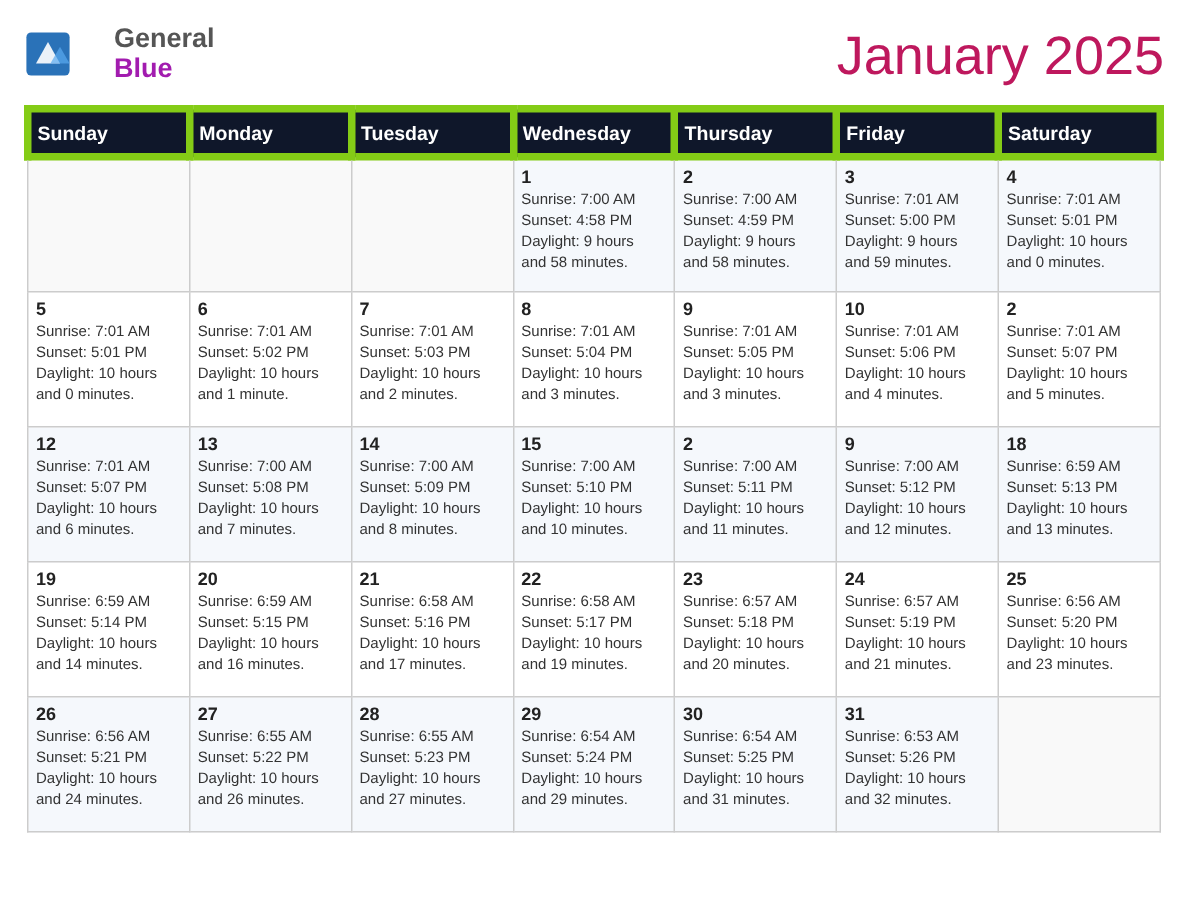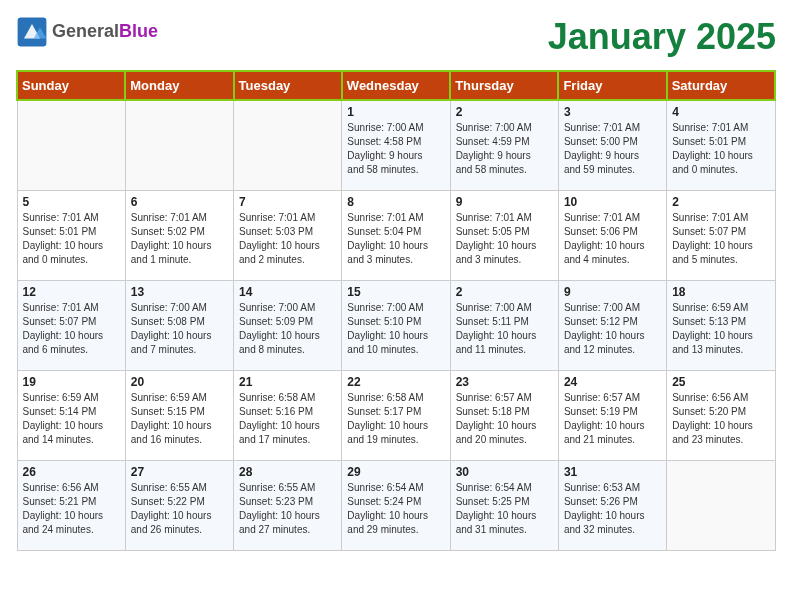--- a/index.html
+++ b/index.html
@@ -15,57 +15,58 @@
       align-items: flex-start;
       justify-content: space-between;
       margin-bottom: 12px;
     }
     .logo {
       display: flex;
       align-items: center;
     }
     .logo-text {
       display: flex;
-      flex-direction: row;
+      flex-direction: column;
       font-size: 18px;
       font-weight: bold;
       line-height: 1.1;
+      margin-left: 24px;
     }
     .logo-general { color: #555; }
     .logo-blue { color: #a21caf; }
     .logo-icon {
       width: 32px;
       height: 32px;
       margin-right: 4px;
     }
     .title-block {
       text-align: right;
     }
     .calendar-title {
       font-size: 36px;
-      font-weight: bold;
-      color: #15803d;
+      font-weight: normal;
+      color: #be185d;
     }
     .calendar-subtitle {
       font-size: 15px;
       color: #444;
     }
     table {
       width: 100%;
       border-collapse: collapse;
       table-layout: fixed;
     }
     thead tr th {
-      background-color: #c2410c;
+      background-color: #0f172a;
       color: #fff;
       font-size: 13px;
       font-weight: bold;
       padding: 6px 4px;
       text-align: left;
-      border: 2px solid #84cc16;
+      border: 5px solid #84cc16;
     }
     tbody tr td {
       border: 1px solid #ccc;
       vertical-align: top;
       padding: 4px 5px;
       font-size: 10.5px;
       color: #333;
       height: 90px;
       background: #fff;
     }

